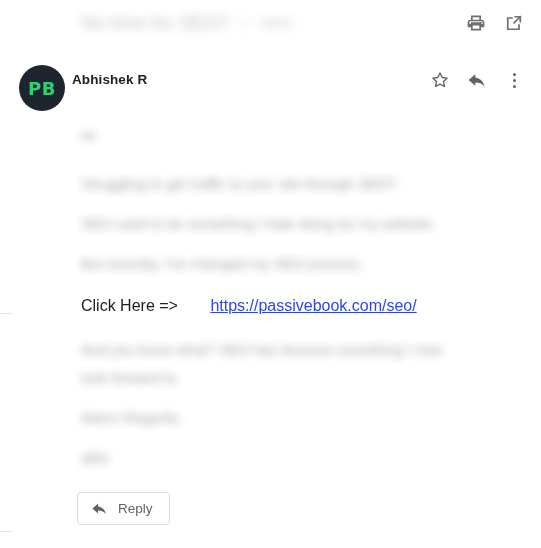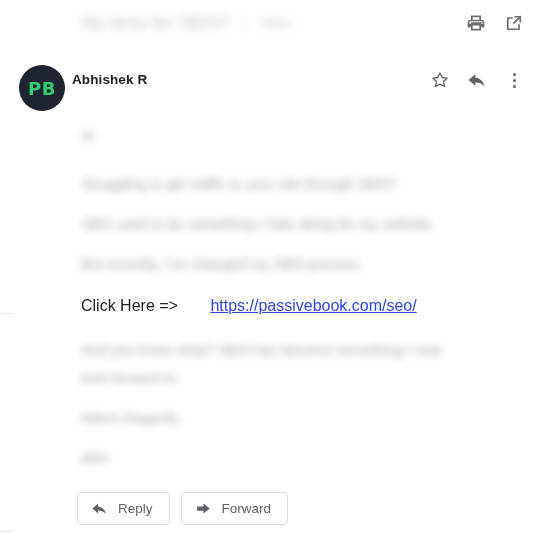--- a/index.html
+++ b/index.html
@@ -277,24 +277,16 @@
 <div class="actions-row">
   <div class="action-btn">
     <span>
       <svg class="ico" viewBox="0 0 24 24" fill="currentColor" aria-hidden="true">
         <path d="M10 9V5l-8 7 8 7v-4.1c5.1 0 8.5 1.6 11 5.1-1-5-4-10-11-11z"></path>
       </svg>
     </span>
     <span>Reply</span>
   </div>
 
-  <div class="action-btn">
-    <span>
-      <svg class="ico" viewBox="0 0 24 24" fill="currentColor" aria-hidden="true">
-        <path d="M3 9h9V5l9 7-9 7v-4H3z"></path>
-      </svg>
-    </span>
-    <span>Forward</span>
-  </div>
 </div>
 
 <div class="edge-tick" style="top:313px;"></div>
 <div class="edge-tick" style="top:531px;"></div>
 
 </body></html>

